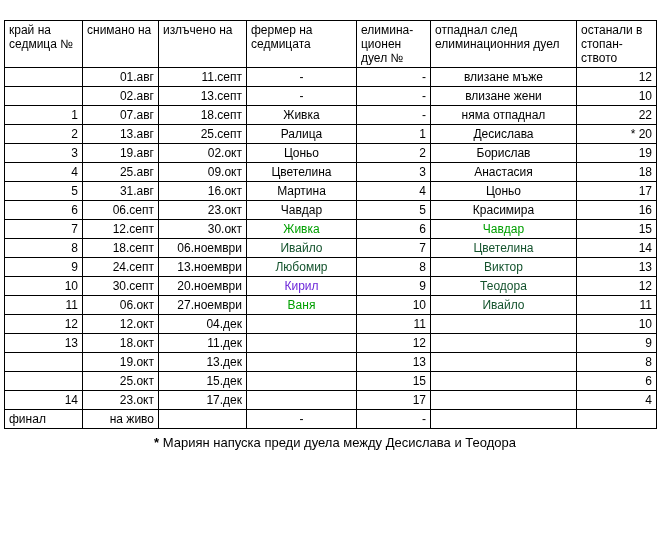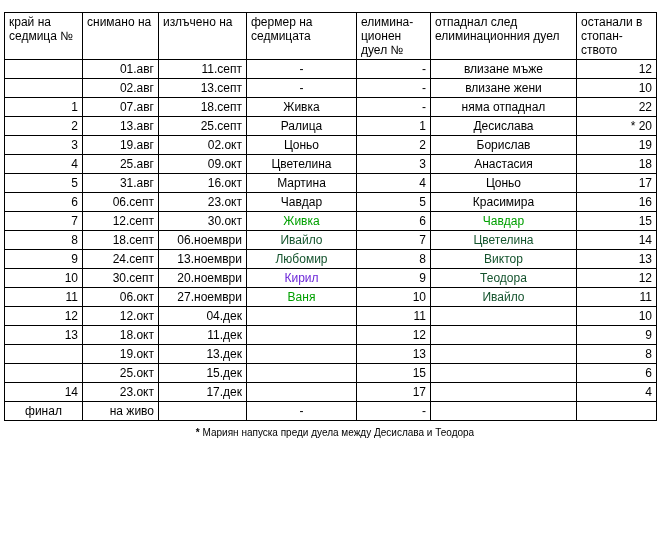--- a/index.html
+++ b/index.html
@@ -9,21 +9,21 @@
   }
   body {
     width: 660px;
     height: 540px;
     font-family: "Liberation Sans", sans-serif;
     font-size: 12px;
     color: #000000;
     overflow: hidden;
   }
   .wrap {
-    padding: 12px 4px 0 4px;
+    padding: 20px 4px 0 4px;
     box-sizing: border-box;
     width: 660px;
   }
   table.grid {
     border-collapse: collapse;
     width: 652px;
     table-layout: fixed;
   }
   table.grid th, table.grid td {
     border: 1px solid #000000;
@@ -46,28 +46,28 @@
   col.c1 { width: 76px; }
   col.c2 { width: 88px; }
   col.c3 { width: 110px; }
   col.c4 { width: 74px; }
   col.c5 { width: 146px; }
   col.c6 { width: 80px; }
 
   td.c0, td.c1, td.c2, td.c4, td.c6 { text-align: right; }
   td.c3, td.c5 { text-align: center; }
 
-  td.left { text-align: center; }
+  td.left { text-align: left; }
   .green { color: #00a000; font-weight: bold; }
   .purple { color: #14532d; font-weight: bold; }
   .blue { color: #6d28d9; font-weight: bold; }
 
   .footnote {
     margin-top: 6px;
-    font-size: 10px;
+    font-size: 13px;
     text-align: center;
     padding-left: 10px;
   }
   .footnote .star { font-weight: bold; }
 </style>
 </head>
 <body>
 
 <div class="wrap">
   <table class="grid">

